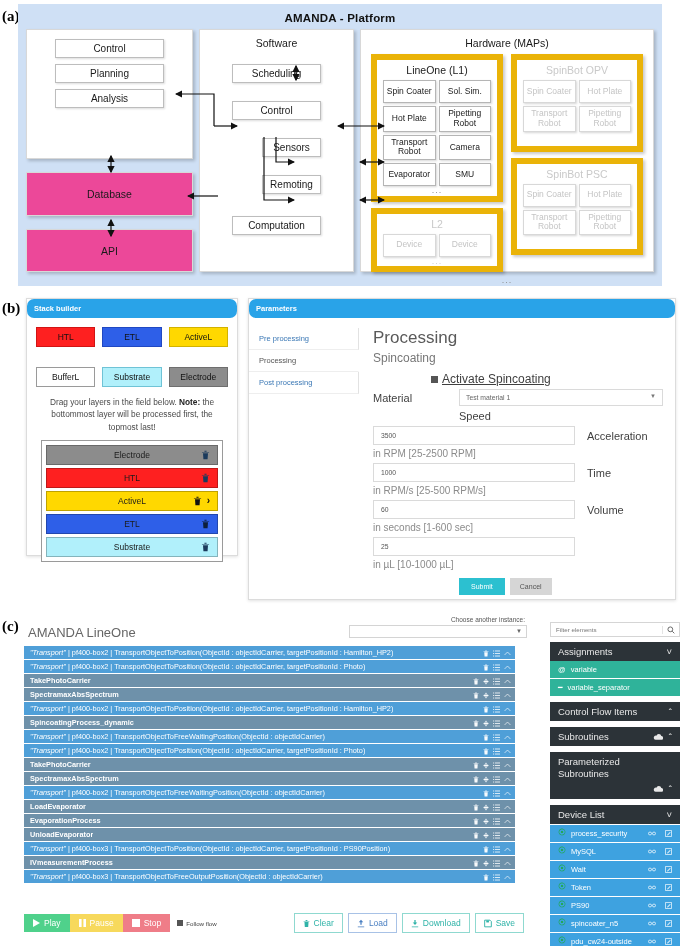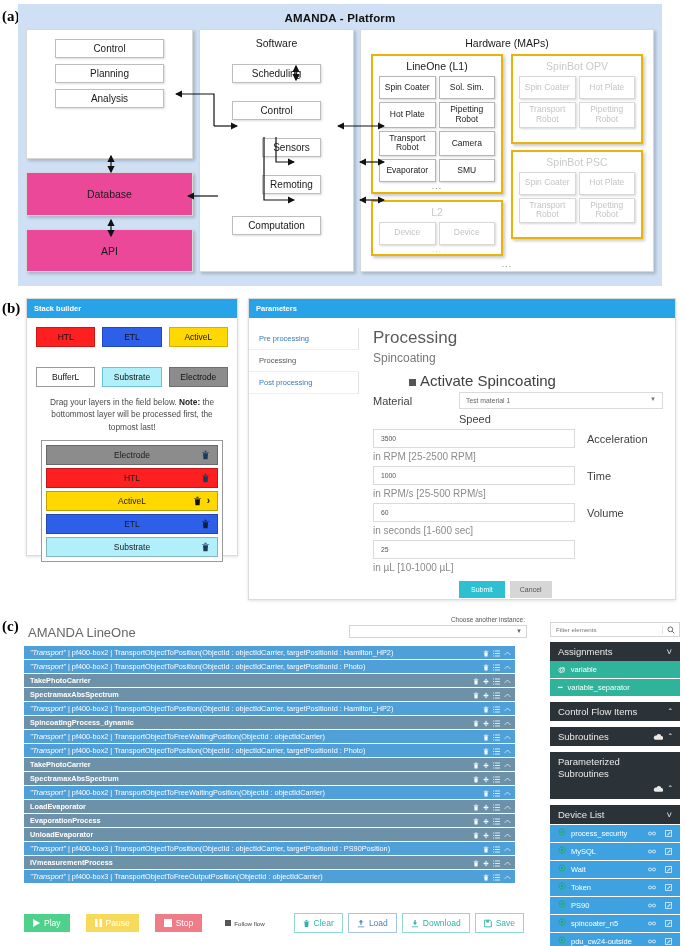--- a/index.html
+++ b/index.html
@@ -75,21 +75,21 @@
     text-align:center; font-size: 10.5px; color:#1a1a1a;
   }
 
   .sw-inner { padding: 6px 18px 0 18px; position: relative; height: 220px;}
   .sw-inner .a-node { margin-bottom: 0; }
 
   .hw-grid { display:flex; gap:8px; padding: 4px 10px 0 10px; }
   .hw-col-l { width: 50%; }
   .hw-col-r { width: 50%; }
   .map-box {
-    background:#fff; border:2px solid #eab308;
+    background:#fff; border:6px solid #eab308;
     box-shadow: 2px 2px 3px rgba(0,0,0,0.22);
     padding: 4px 6px 2px 6px;
     margin-bottom: 6px;
   }
   .map-title { text-align:center; font-size:10.5px; color:#1a1a1a; margin-bottom:4px; }
   .map-title.ghost { color:#c9c9c9; }
   .dev-grid { display:grid; grid-template-columns: 1fr 1fr; gap: 3px; }
   .dev {
     border:1px solid #b5b5b5; background:#fff;
     font-size: 8.5px; color:#1a1a1a; text-align:center;
@@ -105,21 +105,21 @@
 
   
   .fig-b-stack {
     position:absolute; left:26px; top:298px;
     width: 212px; height: 258px;
     background:#fff; border:1px solid #dcdcdc;
     box-shadow: 0 1px 3px rgba(0,0,0,0.12);
   }
   .card-hdr {
     background:#29a3e8; color:#fff;
-    font-size: 7.5px; padding: 5px 7px; font-weight: bold;
+    font-size: 7.5px; padding: 5px 7px; font-weight: bold; border-radius: 7px;
   }
   .chip-row { display:flex; gap:7px; padding: 9px 9px 0 9px; }
   .chip {
     font-size: 8.5px; padding: 4px 0; text-align:center;
     border:1px solid #8a8a8a; flex:1; color:#111;
   }
   .chip.htl { background:#fe2020; border-color:#d11414; }
   .chip.etl { background:#2e5fe8; border-color:#2048c2; color:#111; }
   .chip.activel { background:#ffd800; border-color:#d2b200; }
   .chip.bufferl { background:#ffffff; border-color:#9a9a9a; }
@@ -163,21 +163,21 @@
   .p-tab {
     font-size: 7.5px; color:#3b78b5; padding: 6px 10px;
     border-right:1px solid #e2e2e2; border-bottom:1px solid #eee;
     background:#fff;
   }
   .p-tab.active { color:#555; background:#fff; border-right:1px solid transparent; }
   .p-main { flex:1; padding: 8px 12px 0 14px; }
   .p-h1 { font-size: 17px; color:#5a5a5a; font-weight: normal; margin: 2px 0 3px 0; }
   .p-h2 { font-size: 12px; color:#777; font-weight: normal; margin: 0 0 7px 0; }
 
-  .p-check { font-size: 15px; color:#3f3f3f; margin-left: 36px; margin-bottom: 3px; }
+  .p-check { font-size: 12px; color:#3f3f3f; margin-left: 58px; margin-bottom: 3px; text-decoration: underline; }
   .p-check .cbx { display:inline-block; width:7px; height:7px; border:1px solid #555; background:#555; margin-right:4px; vertical-align: middle; position:relative;}
   .p-matrow { display:flex; align-items:center; margin-bottom: 4px; }
   .p-label-left { font-size: 11px; color:#3f3f3f; width: 86px; }
   .p-select {
     flex:1; border:1px solid #dadada; background:#fff;
     font-size: 6.8px; color:#666; padding: 4px 6px; position:relative;
   }
   .p-select .caret { position:absolute; right:6px; top:3px; font-size:6px; color:#777;}
   .p-speed { font-size: 11px; color:#3f3f3f; margin-left: 86px; margin-bottom: 4px; }
 
@@ -245,21 +245,21 @@
     font-size: 7.5px; padding: 4px 8px; color:#fff;
     display:flex; align-items:center; gap:5px;
   }
   .acc-item.teal { background:#2fb39a; }
   .acc-item.blue { background:#3ea2e0; justify-content:space-between; }
   .acc-item .left { display:flex; align-items:center; gap:5px; }
   .acc-item .right { display:flex; align-items:center; gap:9px; }
   .dot-ok { color:#1faa4b; font-size:8px; line-height:1; }
 
   
-  .c-toolbar { position:absolute; left:24px; top:301px; width:500px; display:flex; align-items:center;gap:16px; }
+  .c-toolbar { position:absolute; left:24px; top:301px; width:500px; display:flex; align-items:center; }
   .tb-btn {
     font-size: 8.5px; color:#fff; padding: 4px 9px;
     display:flex; align-items:center; gap:4px; border:none;
   }
   .tb-play { background:#4fd18b; }
   .tb-pause { background:#f7d95c; }
   .tb-stop { background:#ef7d88; }
   .tb-follow { font-size:6.2px; color:#444; margin-left:7px; display:flex; align-items:center; gap:3px;}
   .tb-follow .cbx { display:inline-block; width:6px; height:6px; border:1px solid #555; background:#555;}
   .tb-right { margin-left:auto; display:flex; gap:5px; }

